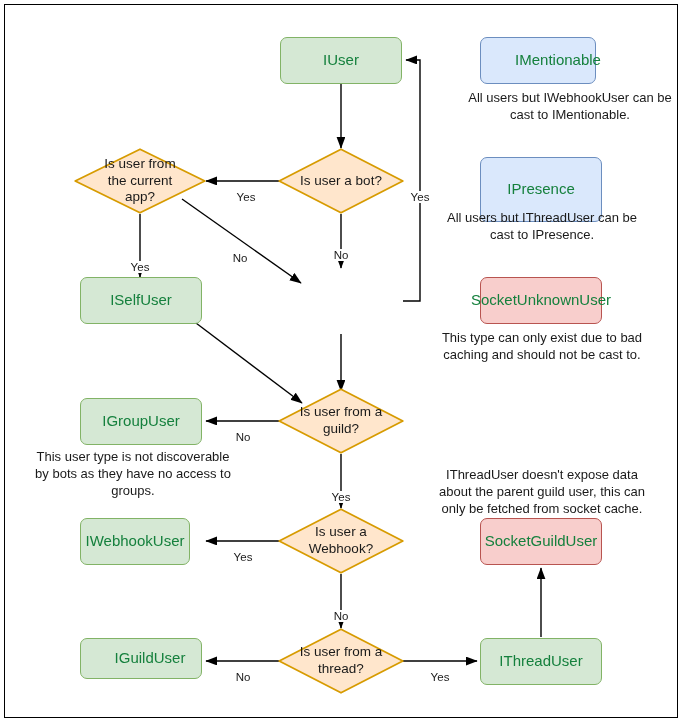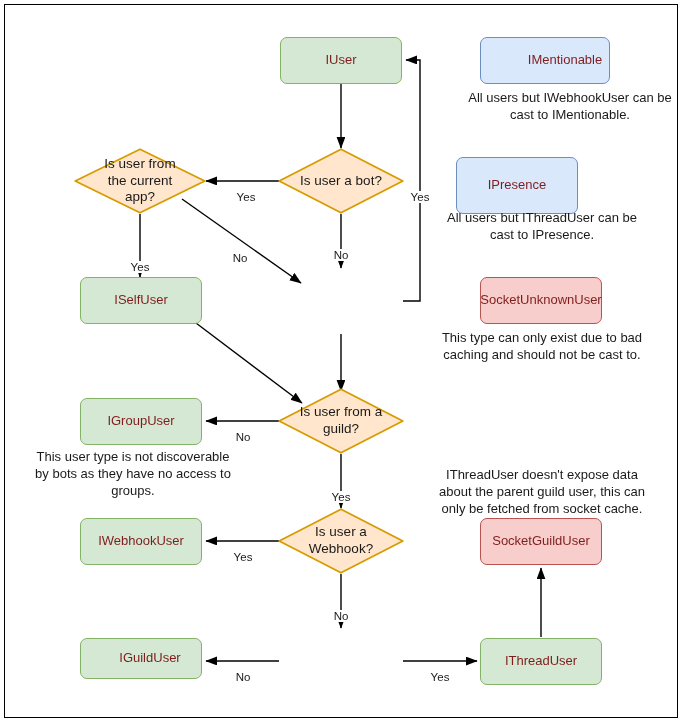--- a/index.html
+++ b/index.html
@@ -36,22 +36,22 @@
     height: 722px;
     overflow: visible;
   }
   .node {
     position: absolute;
     box-sizing: border-box;
     display: flex;
     align-items: center;
     justify-content: center;
     text-align: center;
-    font-size: 13px;
-    color: #7f1d1d;
+    font-size: 15px;
+    color: #15803d;
     line-height: 1.25;
   }
   .box {
     border-radius: 7px;
     border-width: 1.4px;
     border-style: solid;
   }
   .box.green  { background: #d5e8d4; border-color: #82b366; }
   .box.blue   { background: #dae8fc; border-color: #6c8ebf; }
   .box.red    { background: #f8cecc; border-color: #b85450; }
@@ -164,41 +164,41 @@
   </div>
 
   <div class="node box green" style="left:80px; top:277px; width:122px; height:47px;">
     <span>ISelfUser</span>
   </div>
 
   <div class="node box green" style="left:80px; top:398px; width:122px; height:47px;">
     <span>IGroupUser</span>
   </div>
 
-  <div class="node box green" style="left:80px; top:518px; width:122px; height:47px;">
+  <div class="node box green" style="left:80px; top:518px; width:110px; height:47px;">
     <span>IWebhookUser</span>
   </div>
 
   <div class="node box green" style="left:80px; top:638px; width:122px; height:41px;padding-left:18px;">
     <span>IGuildUser</span>
   </div>
 
   <div class="node box green" style="left:480px; top:638px; width:122px; height:47px;">
     <span>IThreadUser</span>
   </div>
 
   <div class="node box red" style="left:480px; top:518px; width:122px; height:47px;">
     <span>SocketGuildUser</span>
   </div>
 
-  <div class="node box blue" style="left:480px; top:37px; width:130px; height:47px;padding-left:40px;">
+  <div class="node box blue" style="left:480px; top:37px; width:116px; height:47px;padding-left:40px;">
     <span>IMentionable</span>
   </div>
 
-  <div class="node box blue" style="left:456px; top:157px; width:122px; height:57px;">
+  <div class="node box blue" style="left:480px; top:157px; width:122px; height:65px;">
     <span>IPresence</span>
   </div>
 
   <div class="node box red" style="left:480px; top:277px; width:122px; height:47px;">
     <span>SocketUnknownUser</span>
   </div>
 
   <div class="diamond-wrap" style="left:278px; top:148px; width:126px; height:66px;">
     <svg width="126" height="66" viewBox="0 0 126 66">
       <polygon points="63,1.2 124.8,33 63,64.8 1.2,33" fill="#ffe6cc" stroke="#d79b00" stroke-width="1.8" stroke-linejoin="round"></polygon>
@@ -221,20 +221,26 @@
     <div class="diamond-label" style="padding:0 20px;">Is user from a guild?</div>
   </div>
 
   <div class="diamond-wrap" style="left:278px; top:508px; width:126px; height:66px;">
     <svg width="126" height="66" viewBox="0 0 126 66">
       <polygon points="63,1.2 124.8,33 63,64.8 1.2,33" fill="#ffe6cc" stroke="#d79b00" stroke-width="1.8" stroke-linejoin="round"></polygon>
     </svg>
     <div class="diamond-label" style="padding:0 22px;">Is user a Webhook?</div>
   </div>
 
+  <div class="diamond-wrap" style="left:278px; top:628px; width:126px; height:66px;">
+    <svg width="126" height="66" viewBox="0 0 126 66">
+      <polygon points="63,1.2 124.8,33 63,64.8 1.2,33" fill="#ffe6cc" stroke="#d79b00" stroke-width="1.8" stroke-linejoin="round"></polygon>
+    </svg>
+    <div class="diamond-label" style="padding:0 20px;">Is user from a thread?</div>
+  </div>
 
   <div class="note" style="left:438px; top:90px; width:208px;margin-left:28px;">All users but IWebhookUser can be cast to IMentionable.</div>
 
   <div class="note" style="left:438px; top:210px; width:208px;">All users but IThreadUser can be cast to IPresence.</div>
 
   <div class="note" style="left:438px; top:330px; width:208px;">This type can only exist due to bad caching and should not be cast to.</div>
 
   <div class="note" style="left:29px; top:449px; width:208px;">This user type is not discoverable by bots as they have no access to groups.</div>
 
   <div class="note" style="left:434px; top:467px; width:216px;">IThreadUser doesn't expose data about the parent guild user, this can only be fetched from socket cache.</div>

